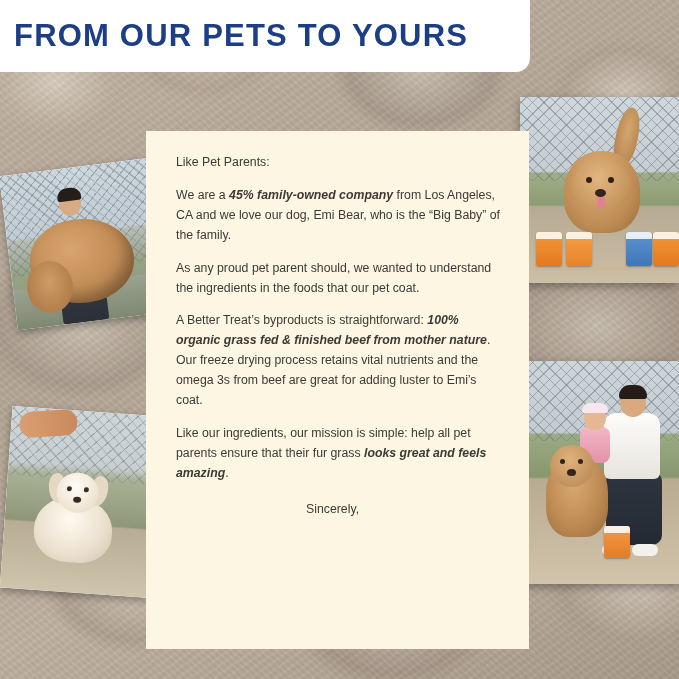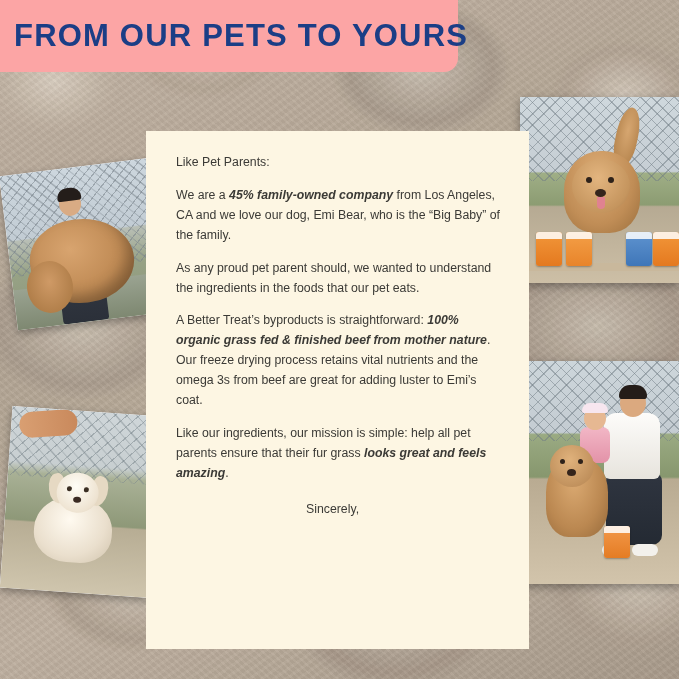--- a/index.html
+++ b/index.html
@@ -41,23 +41,23 @@
     background-image:
       repeating-linear-gradient(42deg, rgba(255,255,255,0.045) 0 2px, rgba(0,0,0,0.035) 2px 5px),
       repeating-linear-gradient(-35deg, rgba(255,255,255,0.03) 0 3px, rgba(0,0,0,0.03) 3px 7px);
     opacity: .75;
   }
 
   
   .header-band {
     position: absolute;
     left: 0; top: 0;
-    width: 458px;
+    width: 530px;
     height: 72px;
-    background: #fca5a5;
+    background: #ffffff;
     border-bottom-right-radius: 14px;
     z-index: 6;
     display: flex;
     align-items: center;
   }
   .header-title {
     margin-left: 14px;
     color: #1b3e86;
     font-weight: bold;
     font-size: 31px;
@@ -366,20 +366,20 @@
     <div class="fam-bag">
         <span class="cap"></span>
       </div>
   </div>
 </div>
 
 <div class="letter">
   <p>Like Pet Parents:</p>
   <div id="letter-body">
       <p><span>We are a </span><b>45% family-owned company</b><span> from Los Angeles, CA and we love our dog, Emi Bear, who is the “Big Baby” of the family.</span></p>
-      <p><span>As any proud pet parent should, we wanted to understand the ingredients in the foods that our pet eats.</span></p>
+      <p><span>As any proud pet parent should, we wanted to understand the ingredients in the foods that our pet coat.</span></p>
       <p><span>A Better Treat’s byproducts is straightforward: </span><b>100% organic grass fed &amp; finished beef from mother nature</b><span>. Our freeze drying process retains vital nutrients and the omega 3s from beef are great for adding luster to Emi’s coat.</span></p>
       <p><span>Like our ingredients, our mission is simple: help all pet parents ensure that their fur grass </span><b>looks great and feels amazing</b><span>.</span></p>
     </div>
   <div class="sign">
     <div>Sincerely,</div>
   </div>
 </div>
 
 </body></html>

